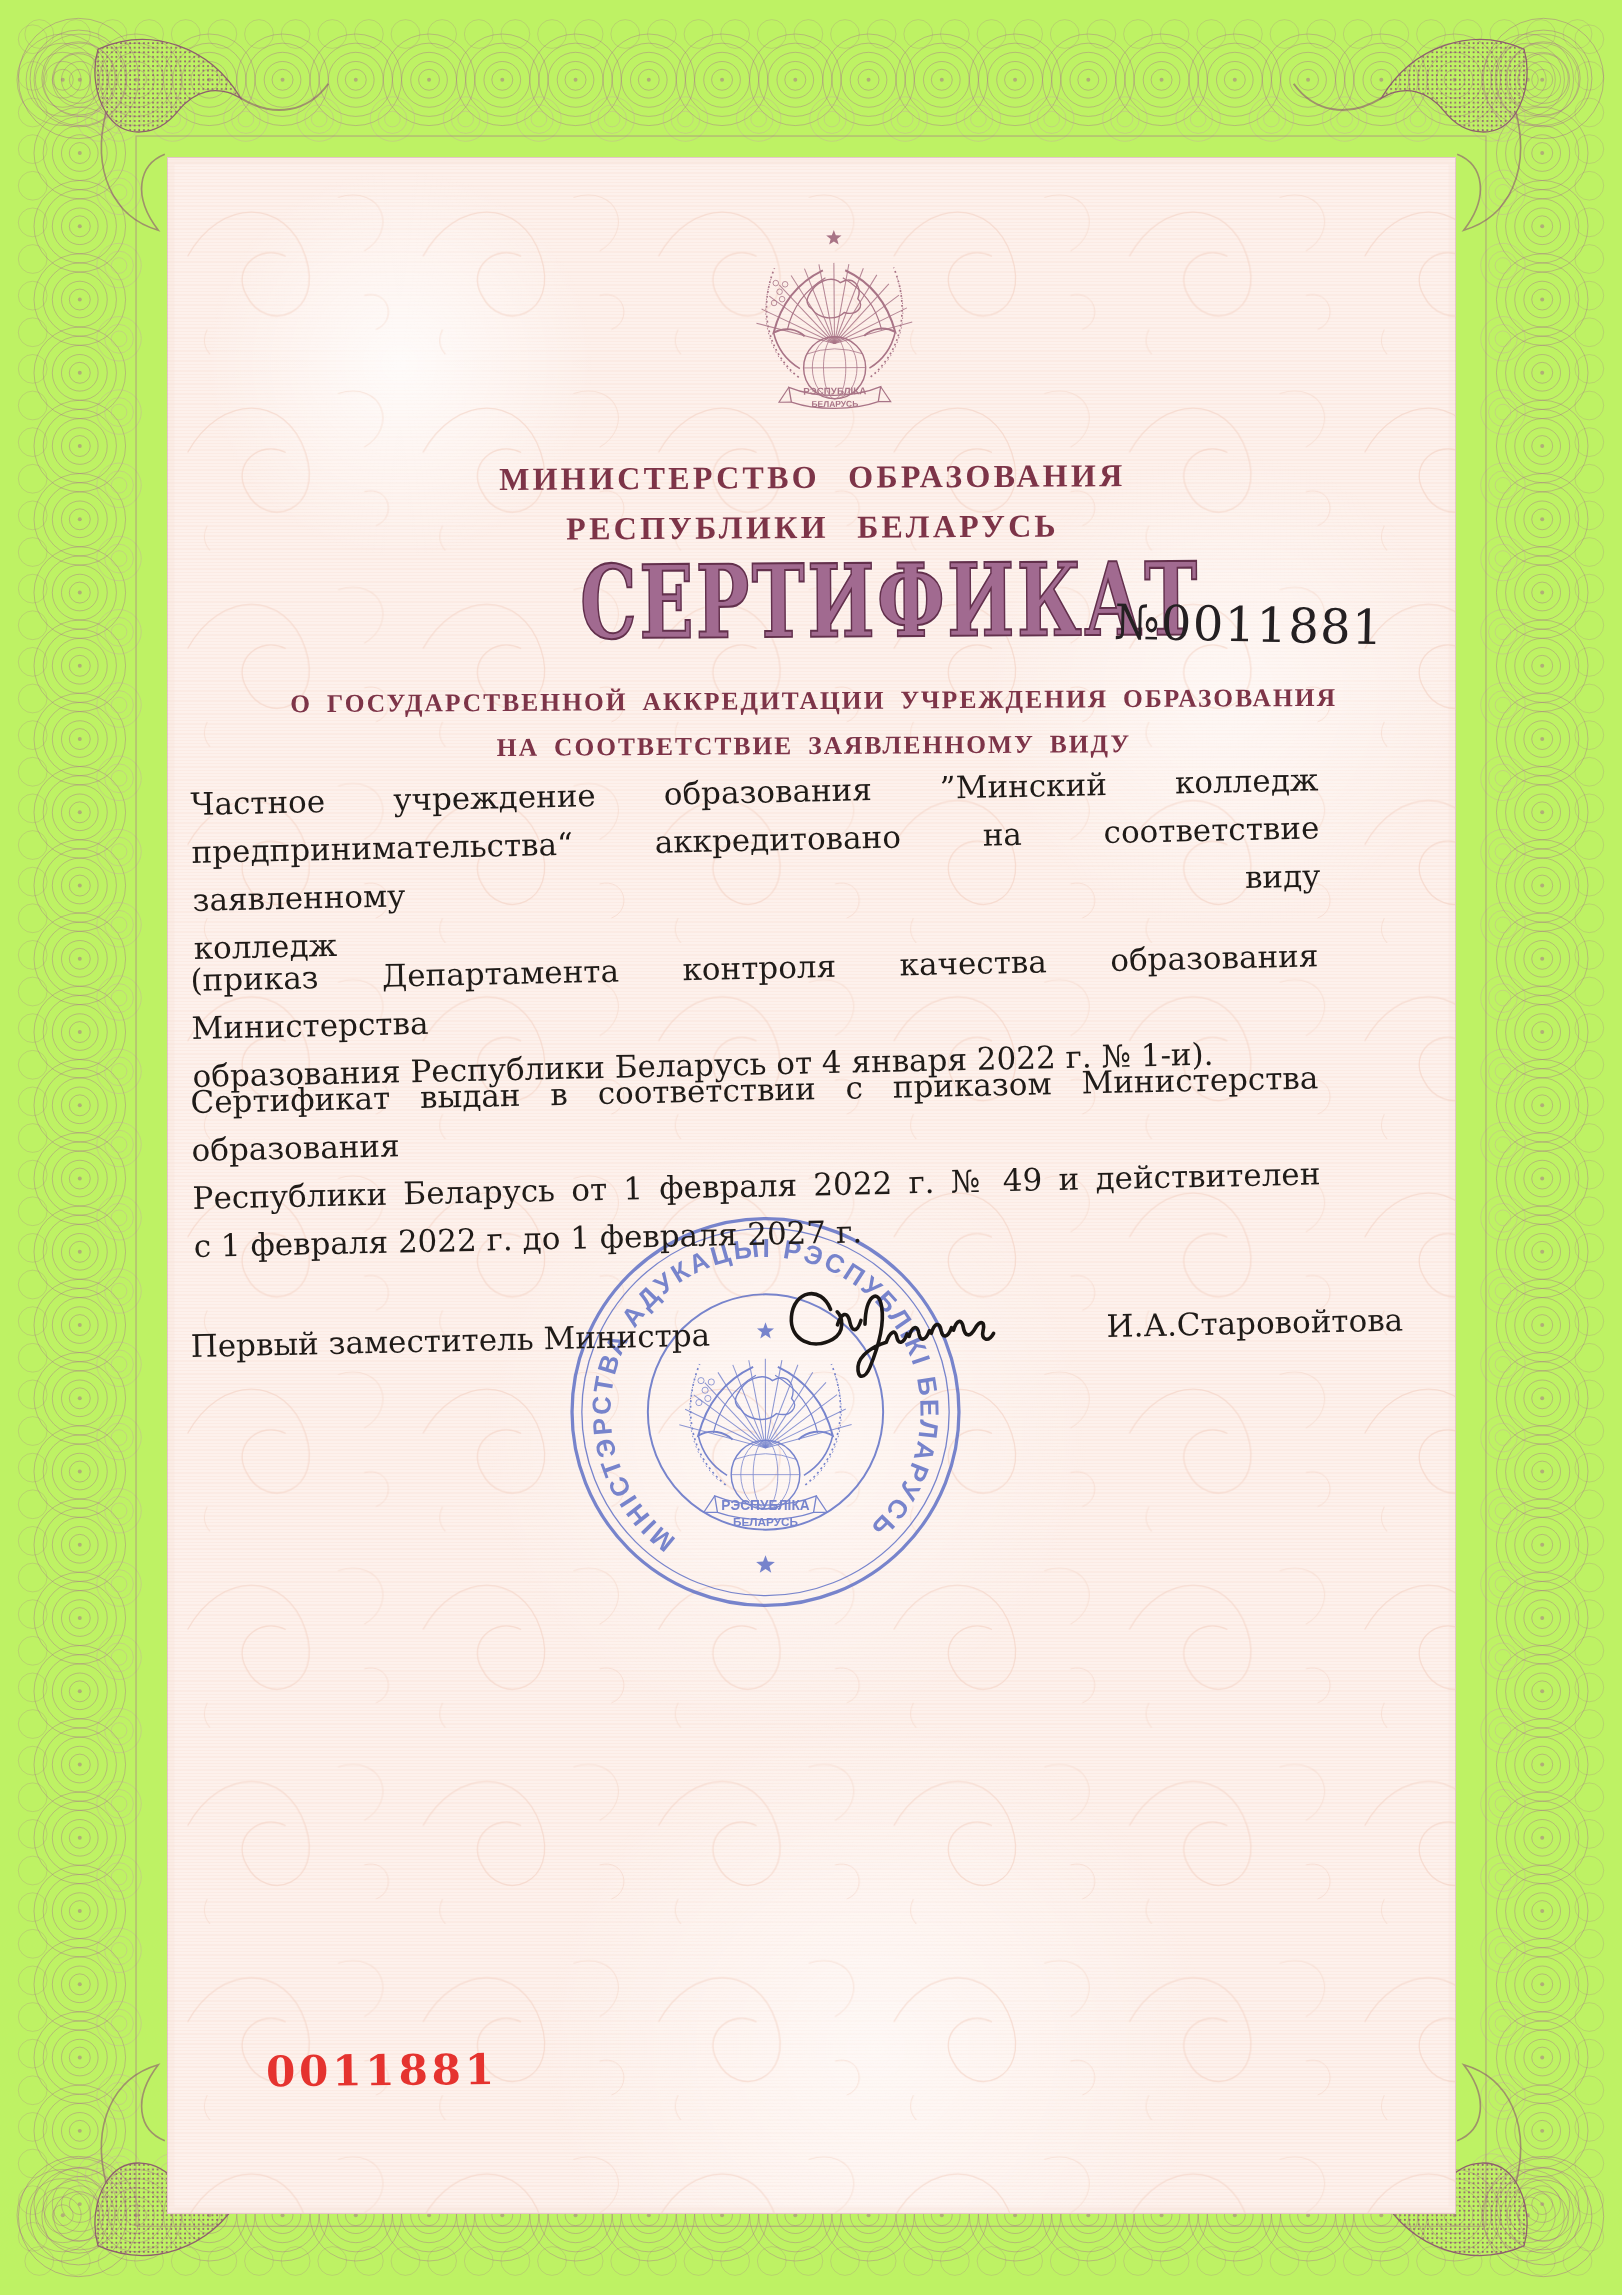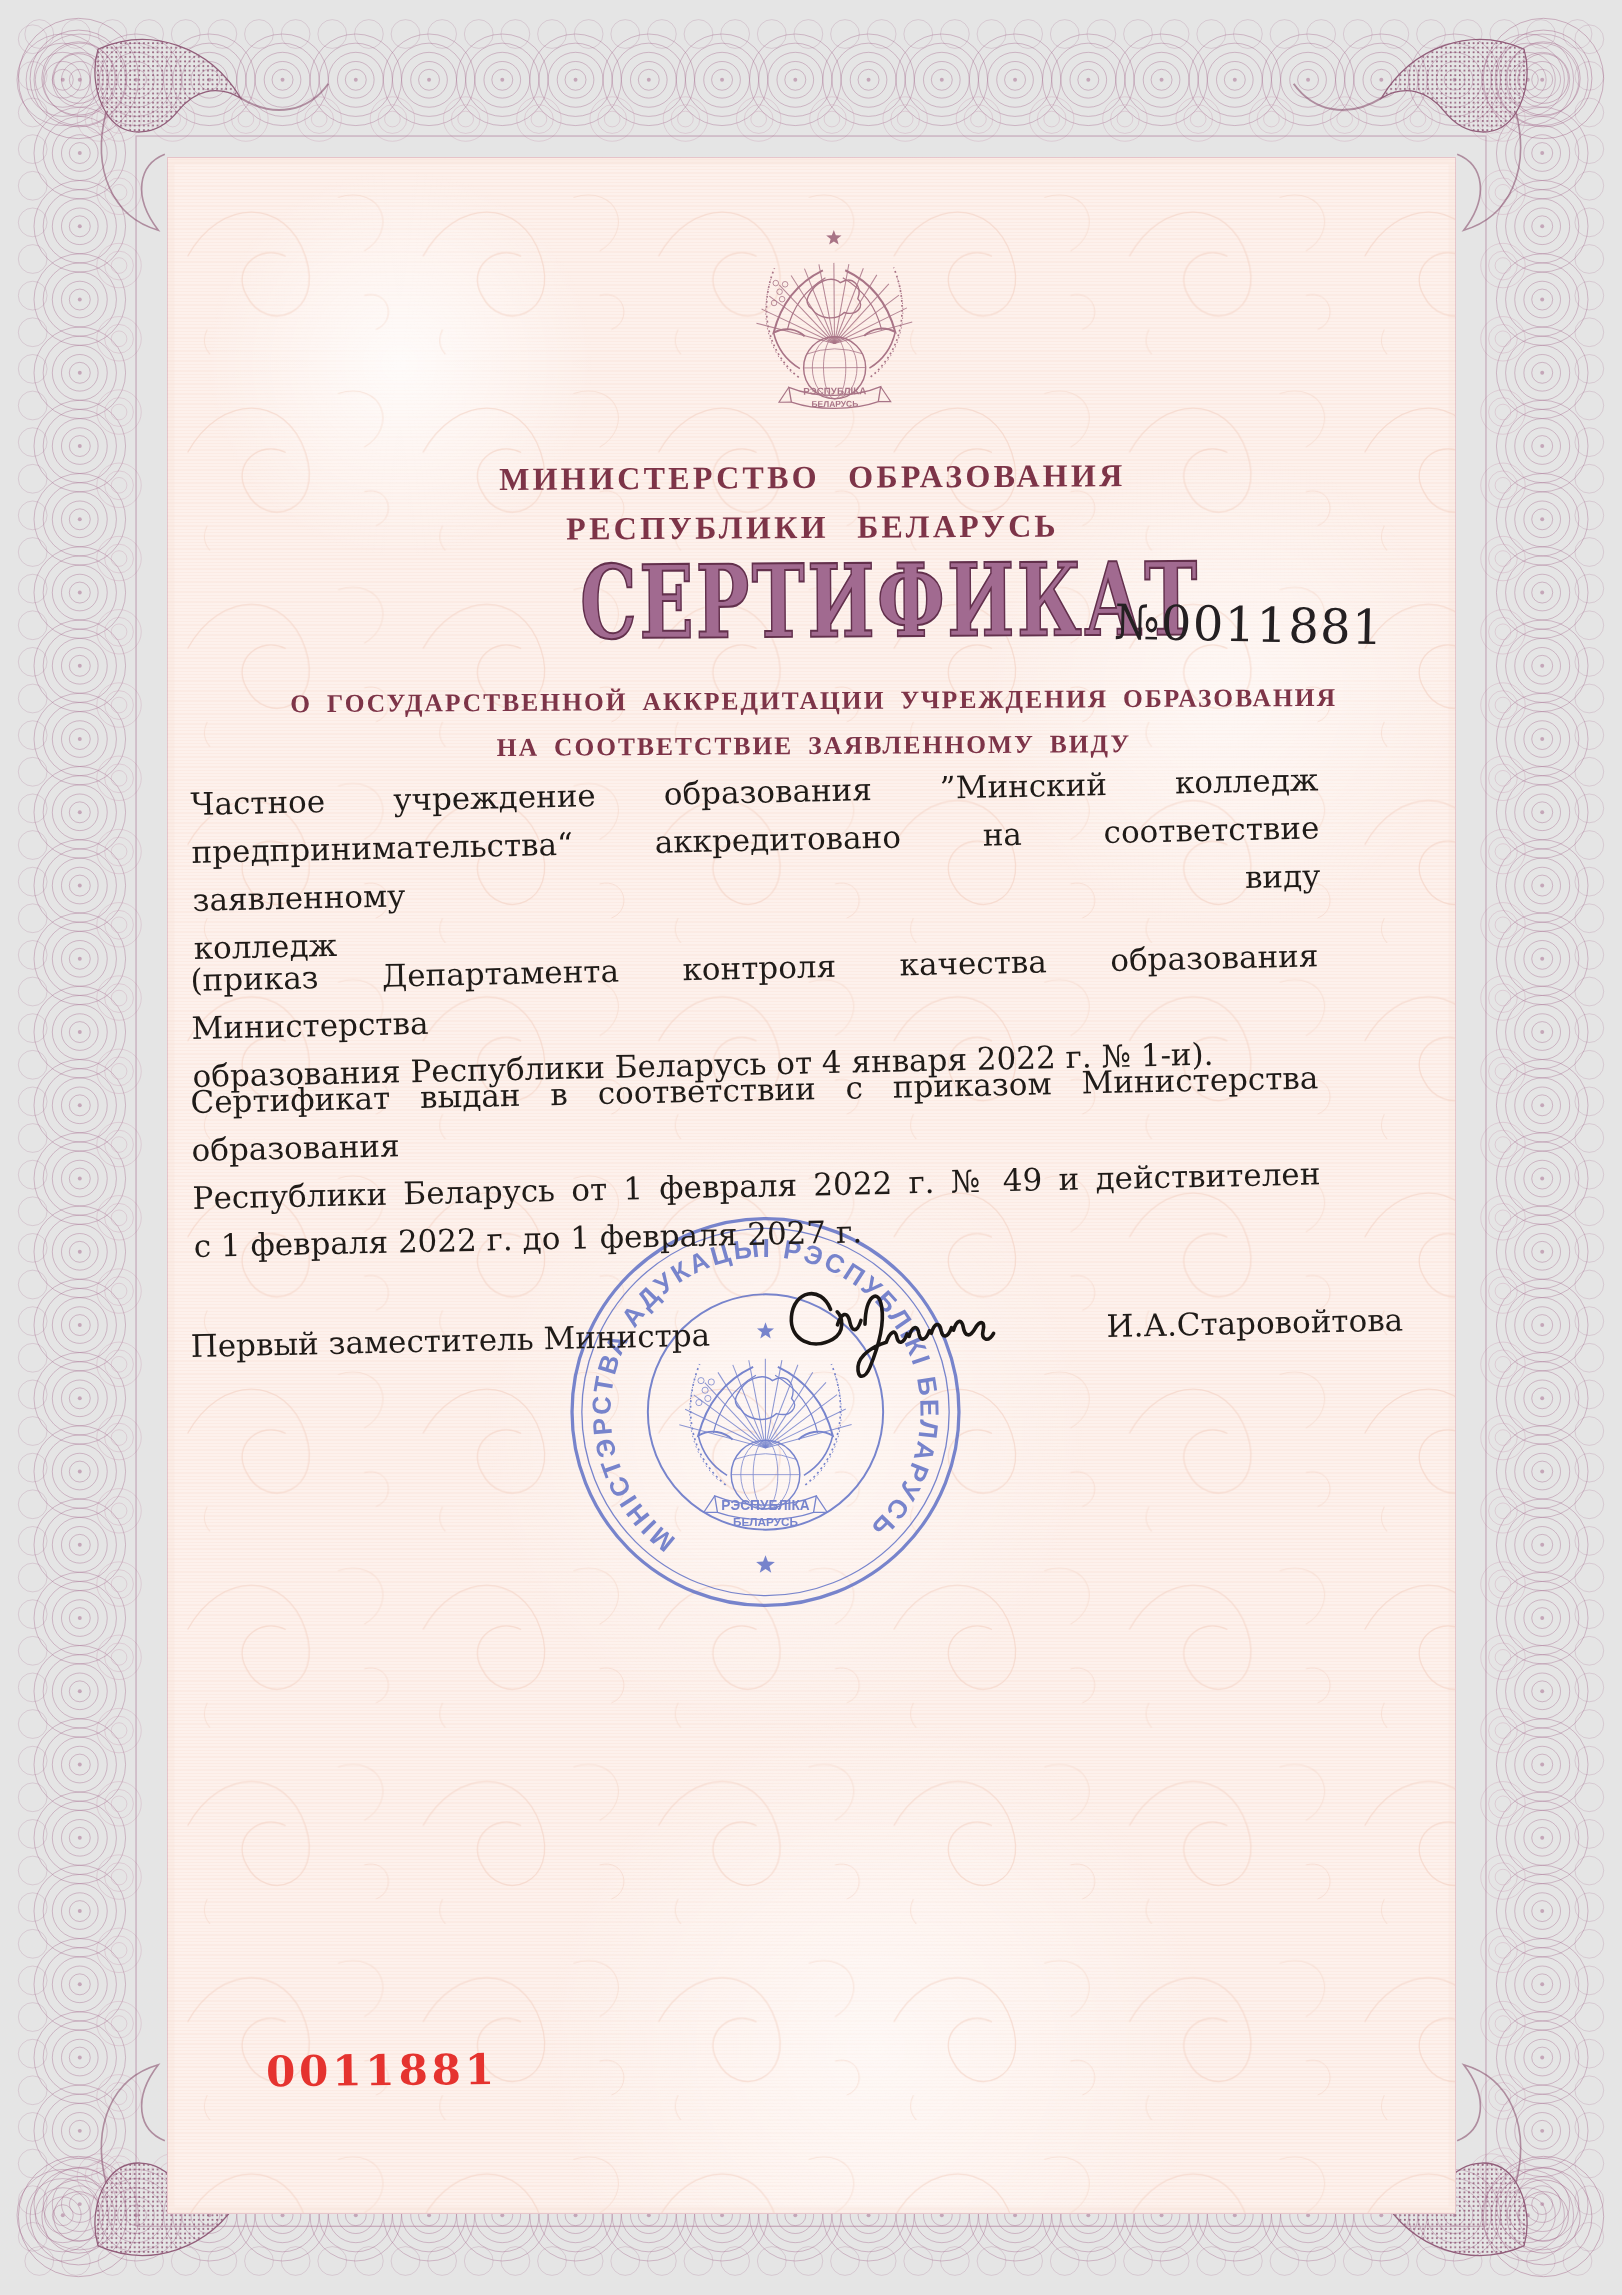--- a/index.html
+++ b/index.html
@@ -1,17 +1,17 @@
 <!DOCTYPE html>
 <html style="font-size:10.5px"><head>
 <meta charset="utf-8">
 <style>
   html,body{margin:0;padding:0;background:#ffffff;}
   .page{
-    position:relative;width:1622px;height:2295px;background:#e5e5e5;overflow:hidden;
+    position:relative;width:1622px;height:2295px;background:#bef264;overflow:hidden;
     font-family:"DejaVu Serif", serif;
   }
   
   #border-svg{position:absolute;left:0;top:0;width:1622px;height:2295px;z-index:1;}
   
   .panel{
     position:absolute;left:167px;top:157px;width:1287px;height:2055px;z-index:2;
     background-color:#fdf1ec;
     background-image:
       radial-gradient(275px at 18% 10%, rgba(255,255,255,.75), transparent 70%),

